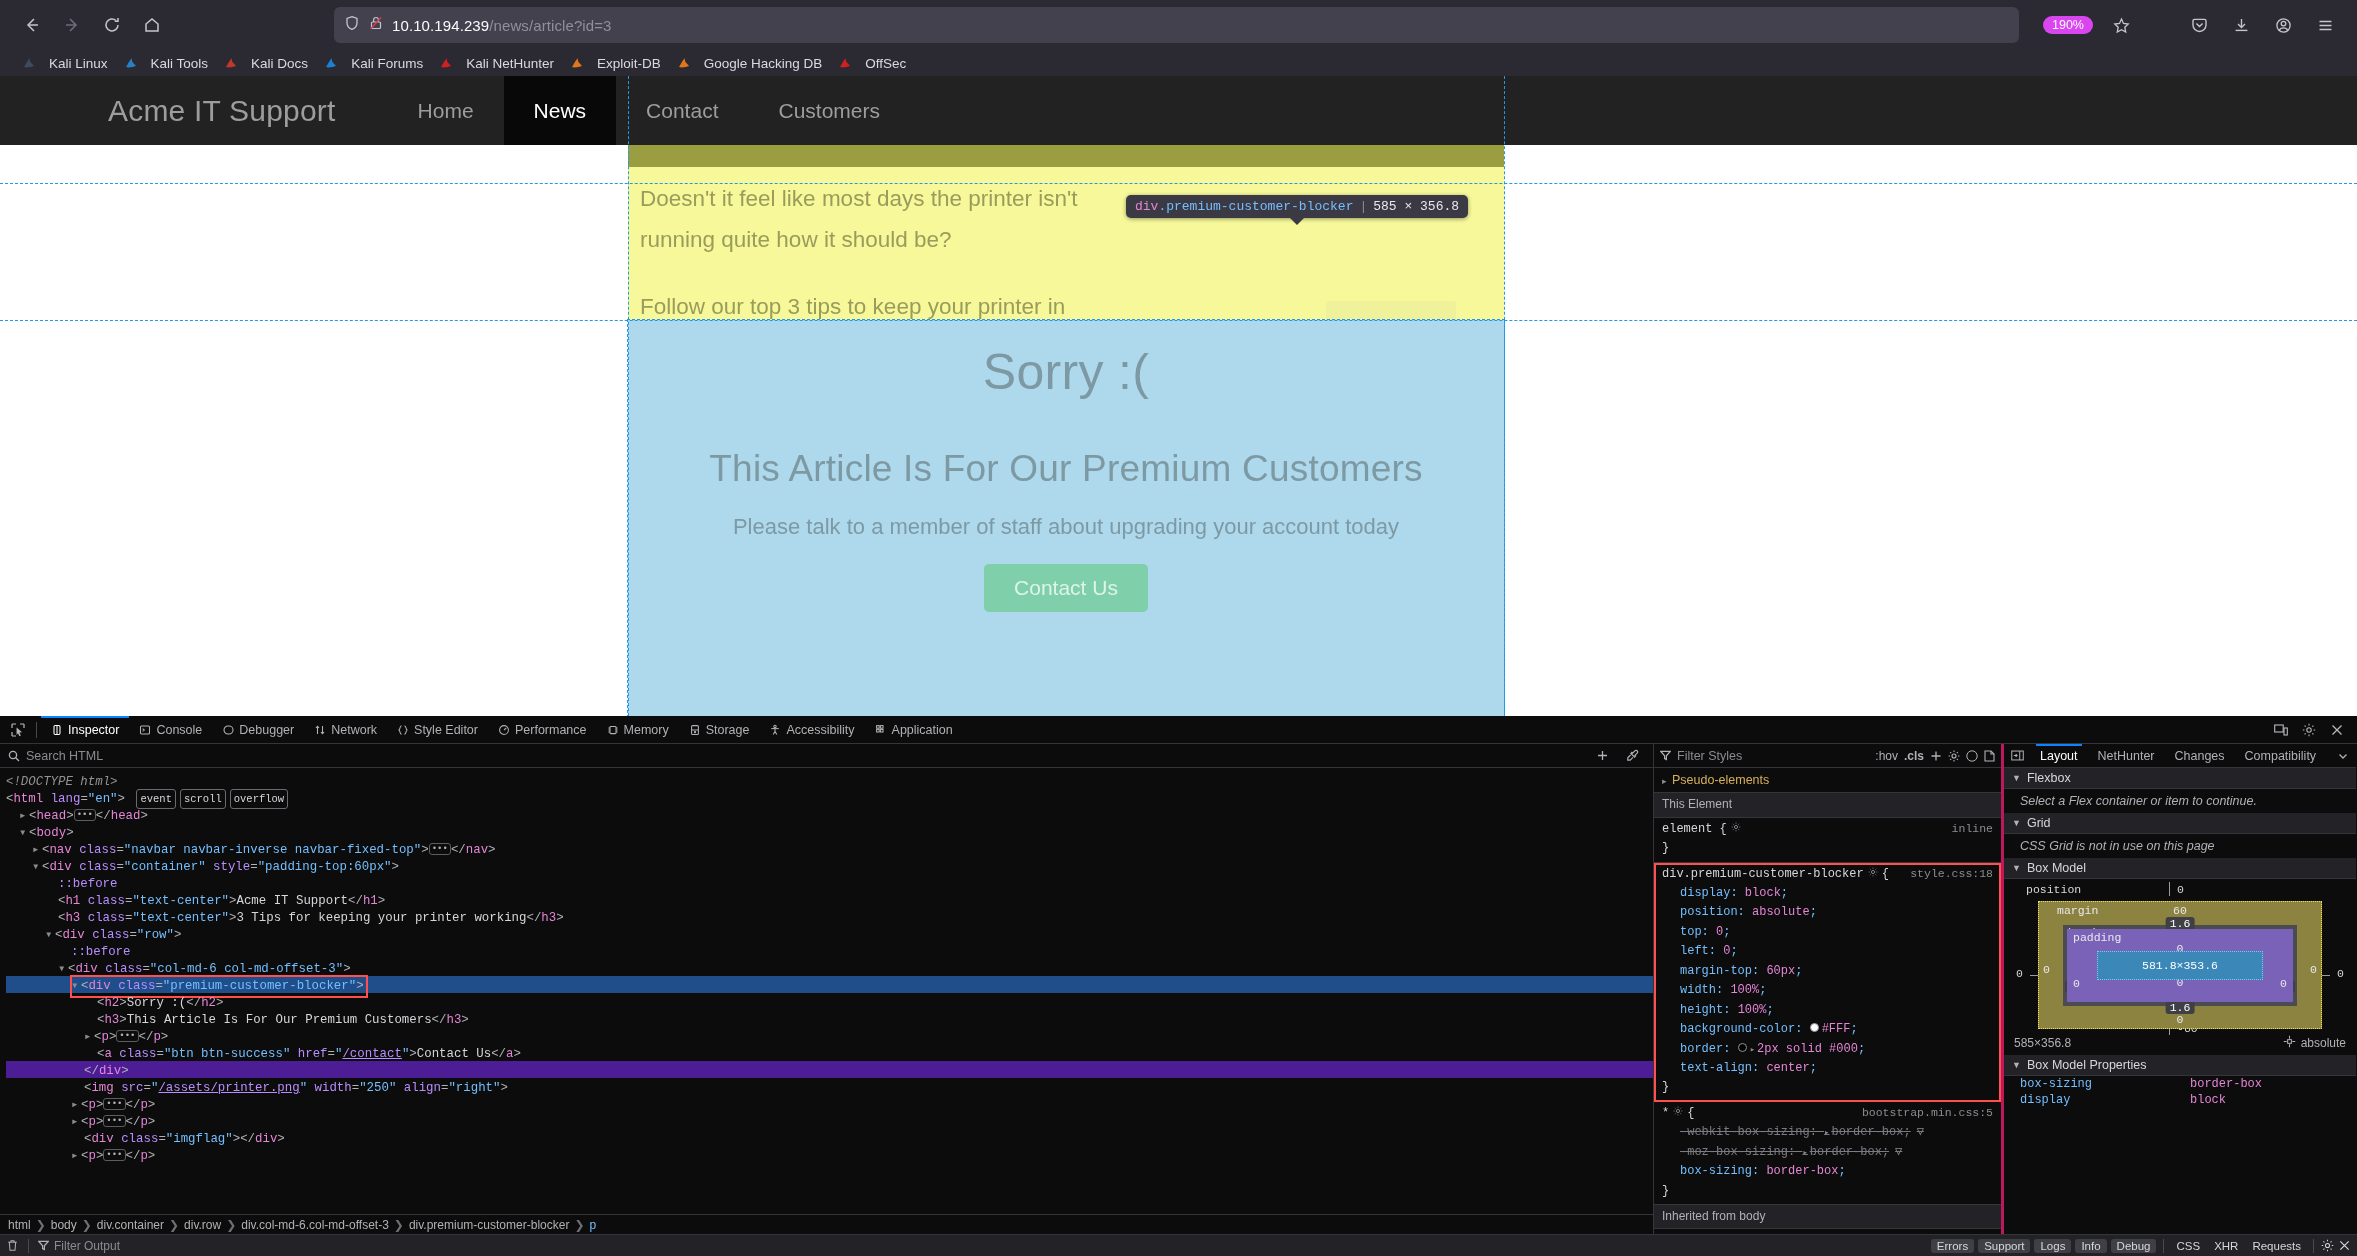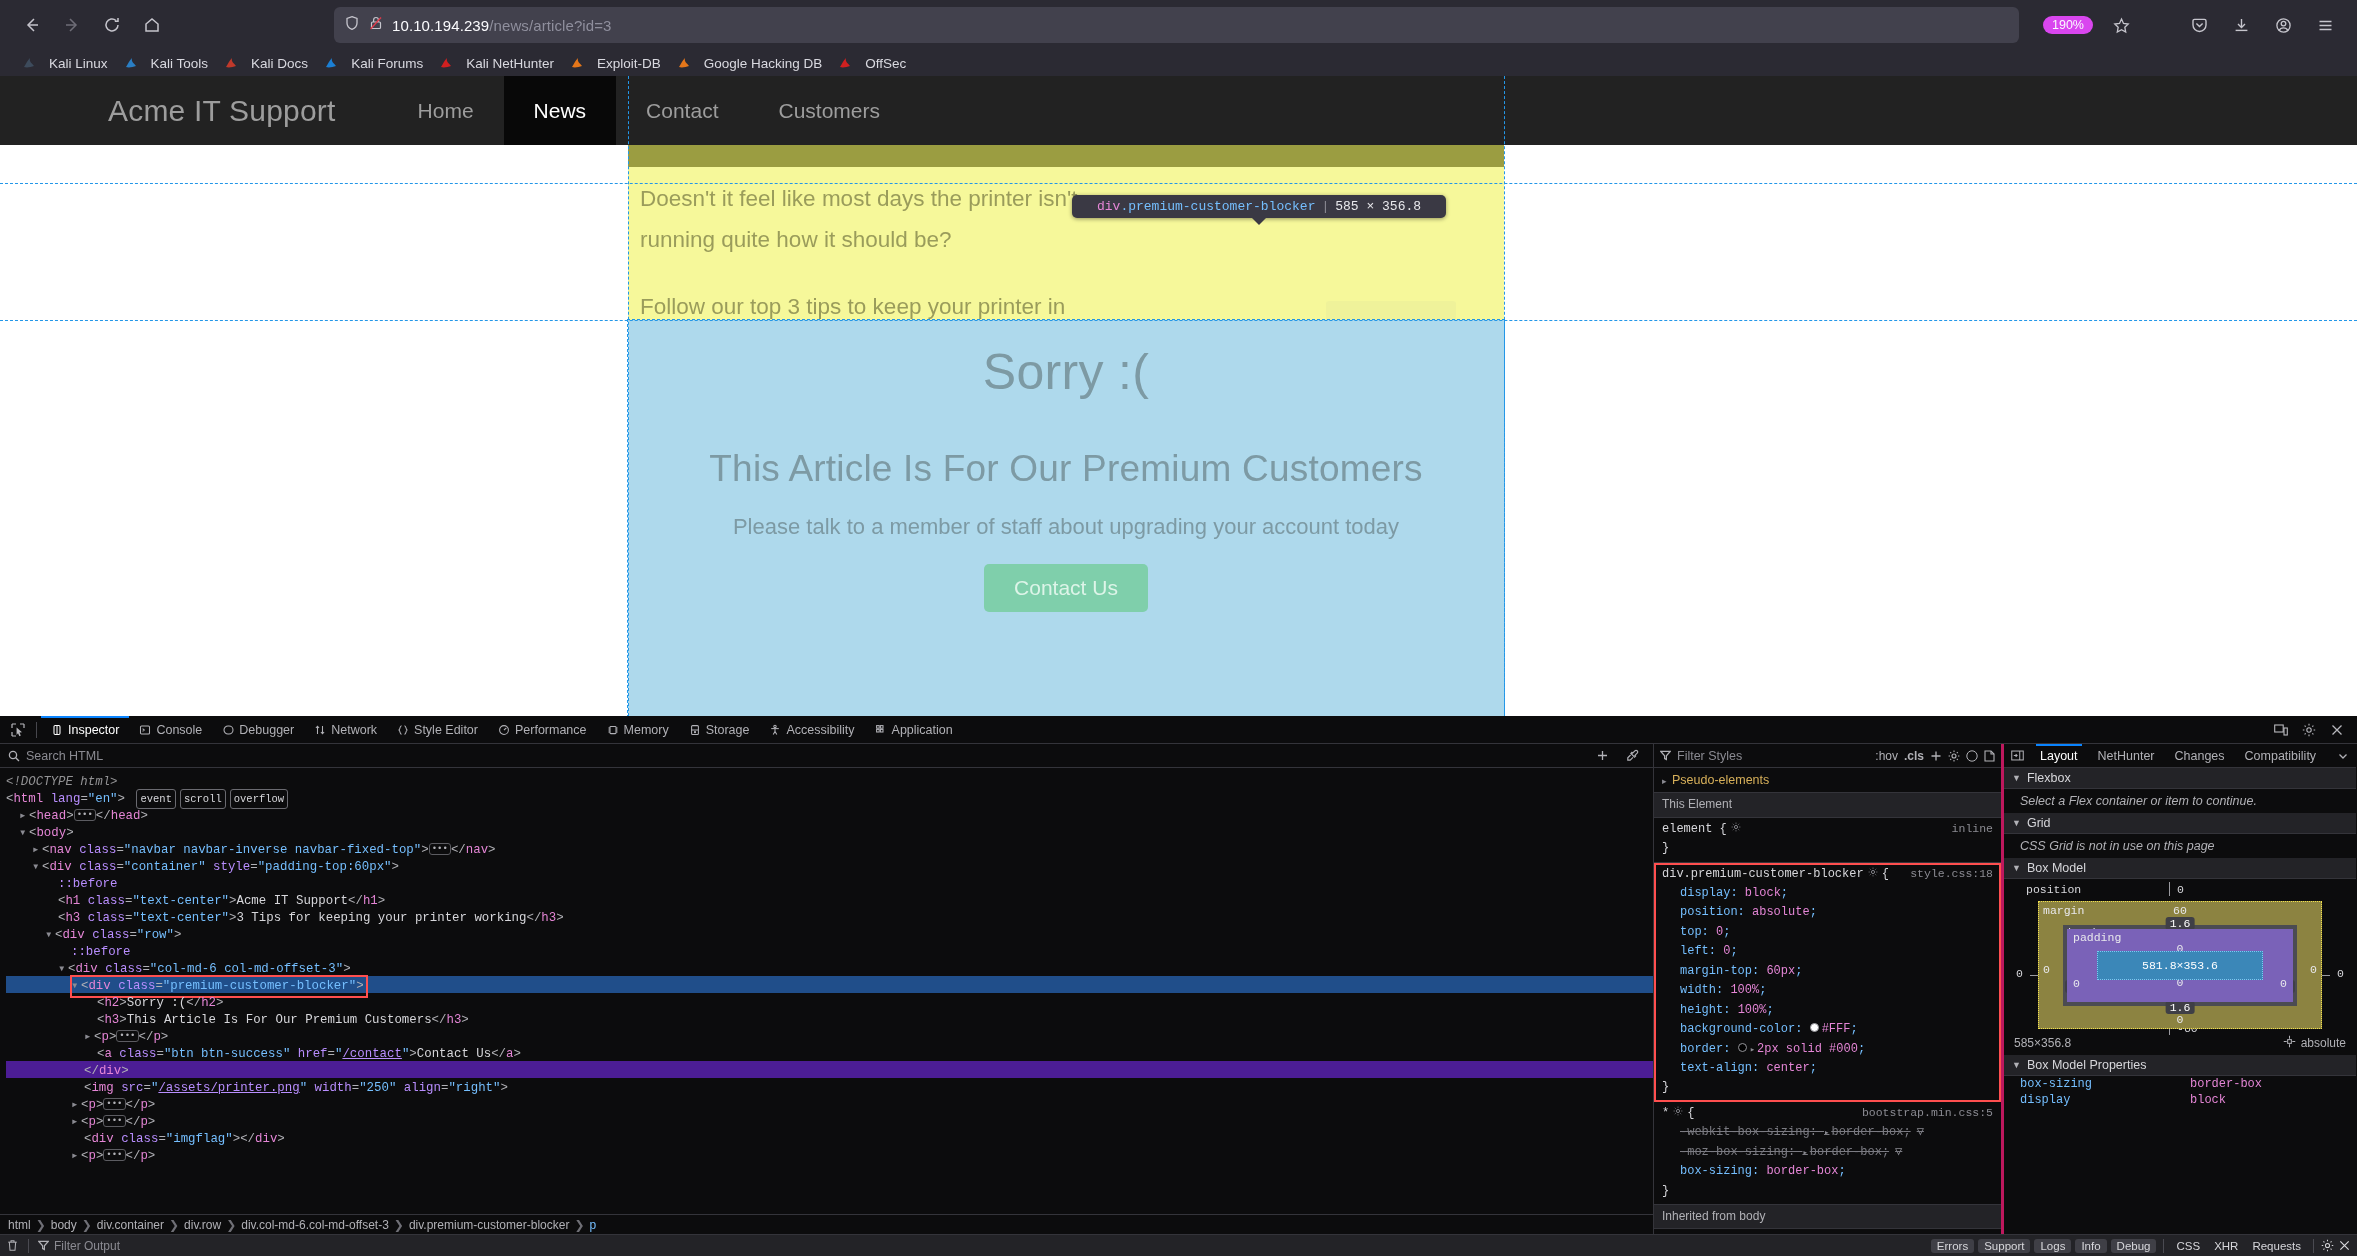--- a/index.html
+++ b/index.html
@@ -80,22 +80,22 @@
   #contact-btn {
     margin-top:24px; background:#7fcfab; color:#ddf4e8; font-size:21px;
     padding:12px 30px; border-radius:5px; text-decoration:none; display:inline-block;
   }
   
   .dash-rule { position:absolute; left:0; width:100%; border-top:1px dashed #2397e8; z-index:5; }
   .dash-v { position:absolute; top:0; bottom:0; border-left:1px dashed #2397e8; z-index:5; }
 
   
   #hl-badge {
-    position:absolute; left:1072px; top:119px; z-index:9;
-    background:#3a3944; border-radius:5px; padding:4px 25px;
+    position:absolute; left:1126px; top:119px; z-index:9;
+    background:#3a3944; border-radius:5px; padding:4px 9px;
     font-family:"Liberation Mono", monospace; font-size:13px; white-space:nowrap;
     box-shadow:0 1px 4px rgba(0,0,0,.4);
   }
   #hl-badge .tag { color:#e586d6; }
   #hl-badge .cls { color:#75bfff; }
   #hl-badge .sep { color:#8b8a94; margin:0 6px; }
   #hl-badge .dim { color:#e8e8ec; }
   #hl-badge:after {
     content:""; position:absolute; left:50%; bottom:-7px; margin-left:-7px;
     border-left:7px solid transparent; border-right:7px solid transparent;
@@ -800,21 +800,21 @@
         </div>
 
         <div id="boxmodel">
           <div id="bm-pos-label">position</div>
           <div id="bm-pos-top">0</div>
           <div id="bm-pos-bottom">-60</div>
           <div id="bm-pos-left">0</div>
           <div id="bm-pos-right">0</div>
 
           <div id="bm-margin">
-            <span class="bm-lbl" style="left:4px;top:2px">margin</span>
+            <span class="bm-lbl" style="left:18px;top:2px">margin</span>
             <span class="bm-lbl" style="left:50%;transform:translateX(-50%);top:2px">60</span>
             <span class="bm-lbl" style="left:50%;transform:translateX(-50%);bottom:2px">0</span>
             <span class="bm-lbl" style="left:4px;top:61px">0</span>
             <span class="bm-lbl" style="right:4px;top:61px">0</span>
 
             <div id="bm-border">
               <span class="bm-lbl" style="left:5px;top:1px">border</span>
               <span class="bm-chip" style="left:50%;transform:translateX(-50%);top:-8px">1.6</span>
               <span class="bm-chip" style="left:50%;transform:translateX(-50%);bottom:-8px">1.6</span>
               <span class="bm-chip" style="left:2px;top:55px">1.6</span>

